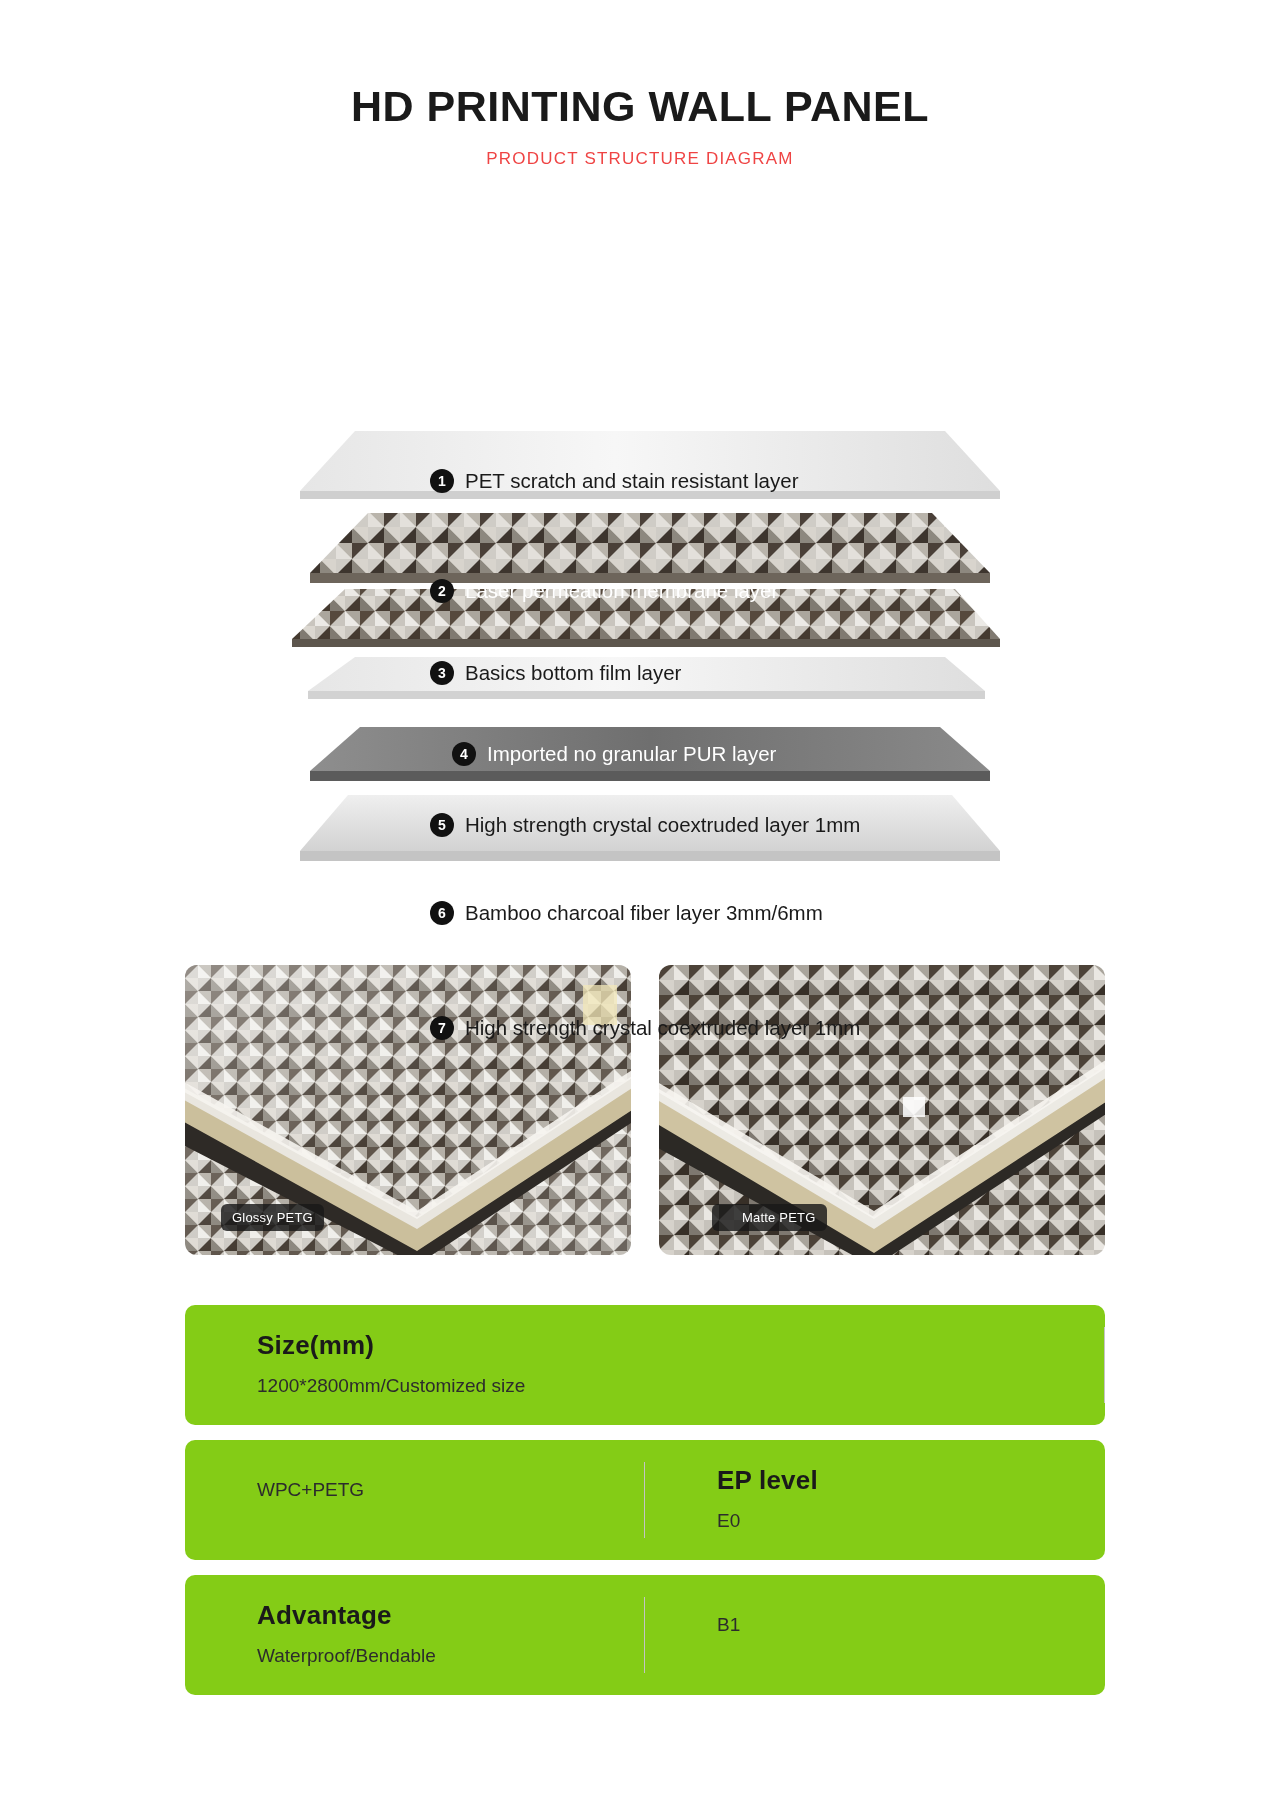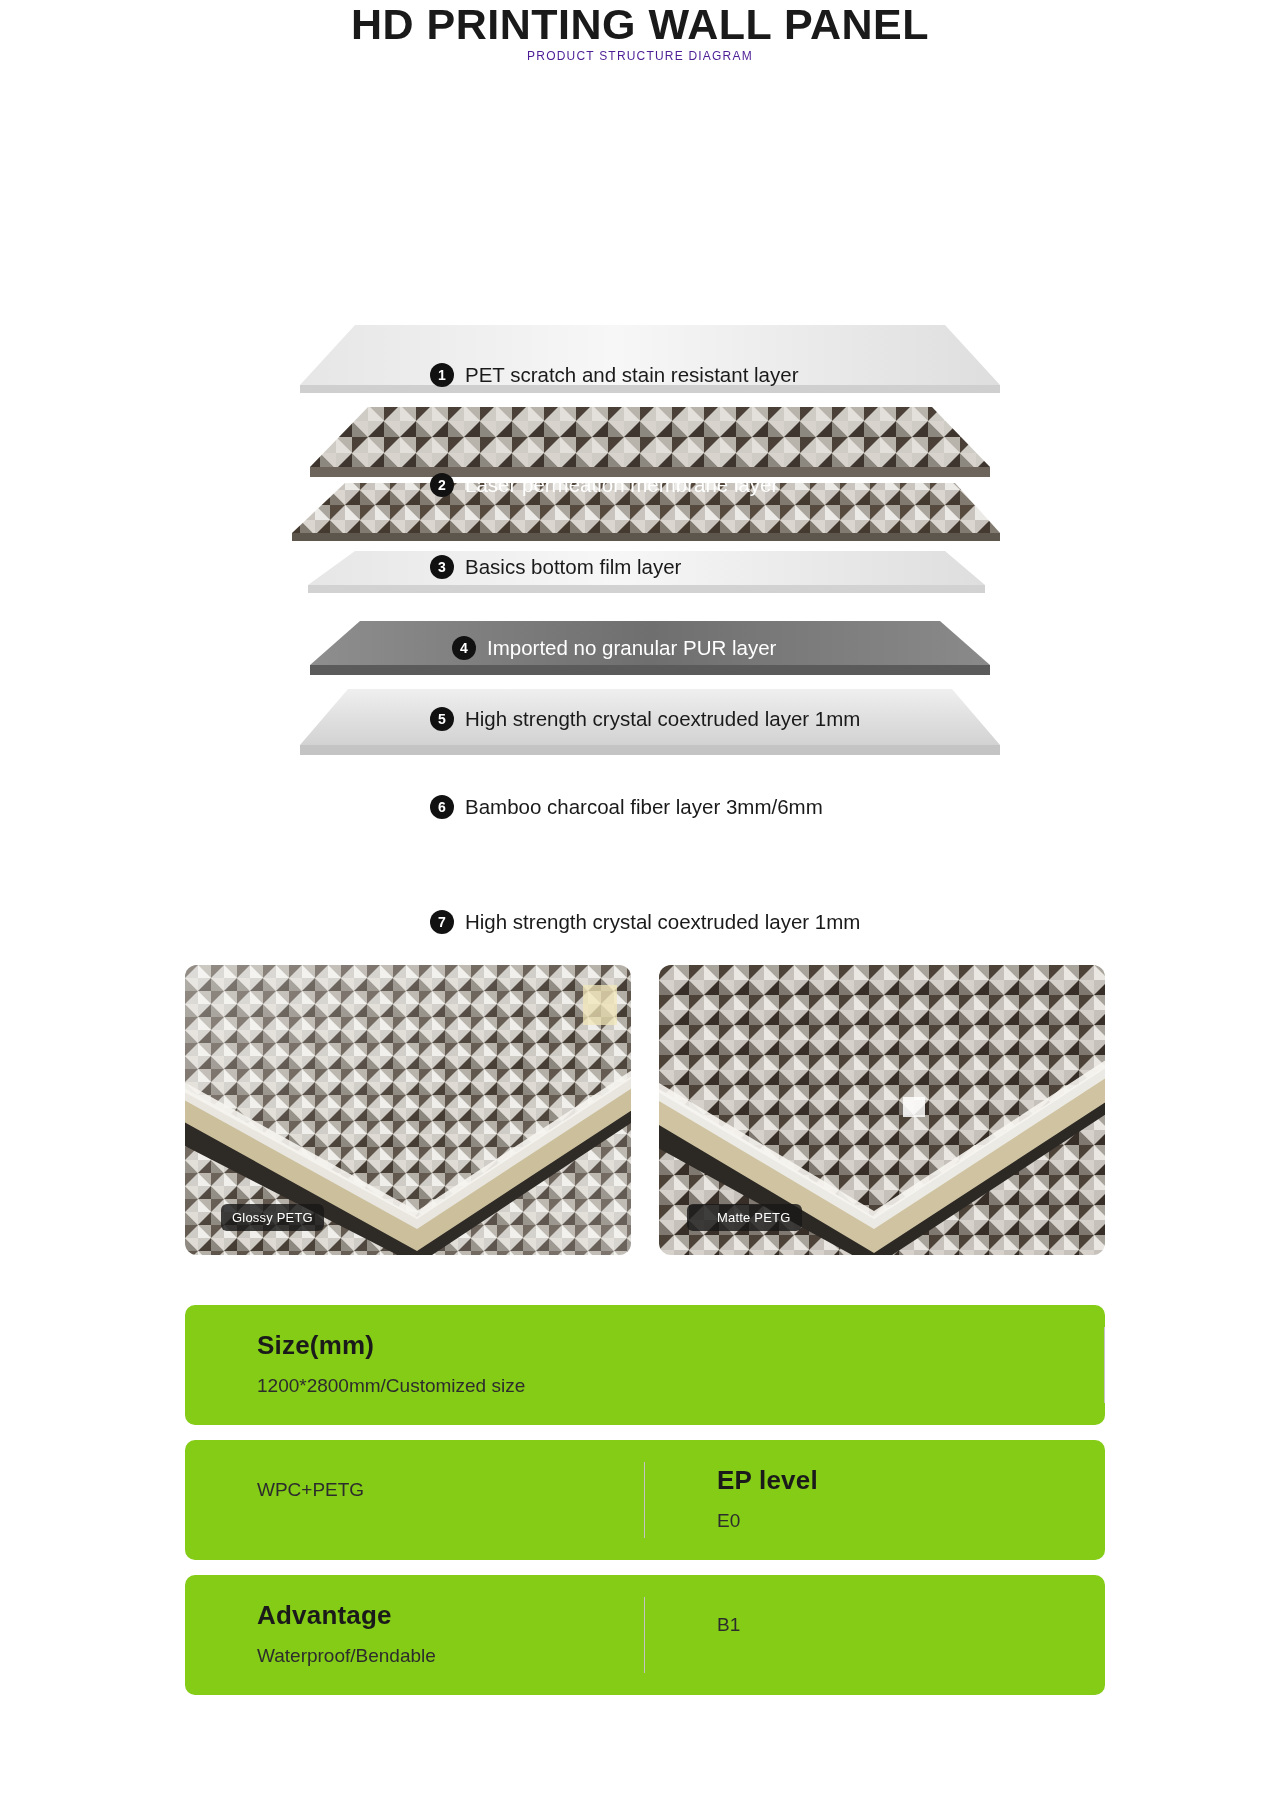--- a/index.html
+++ b/index.html
@@ -12,32 +12,34 @@
     height: 1811px;
     position: relative;
     font-family: "Liberation Sans", sans-serif;
     color: #1d1d1f;
     overflow: hidden;
   }
 
   
   .header {
     text-align: center;
+    padding-top: 82px;
   }
   .title {
     font-size: 43px;
     font-weight: bold;
     letter-spacing: 0.5px;
     color: #1a1a1a;
     margin: 0;
   }
   .subtitle {
-    font-size: 12px;
+    font-size: 17px;
     letter-spacing: 1.2px;
-    color: #4c1d95;
+    color: #ef4444;
+    margin-top: 18px;
   }
 
   
   .diagram {
     position: relative;
     width: 1280px;
     height: 670px;
     margin-top: 22px;
   }
   .label {
@@ -89,21 +91,21 @@
     position: absolute;
     left: 36px;
     bottom: 24px;
     background: rgba(25,25,25,0.82);
     color: #fff;
     font-size: 13px;
     padding: 6px 11px;
     border-radius: 6px;
     letter-spacing: .2px;
   }
-  .photo2 .tag { left: 28px; padding-left: 30px; }
+  .photo2 .tag { left: 53px; padding-left: 30px; }
 
   
   .specs {
     position: absolute;
     top: 1305px;
     left: 185px;
     width: 920px;
   }
   .spec-row {
     display: flex;

